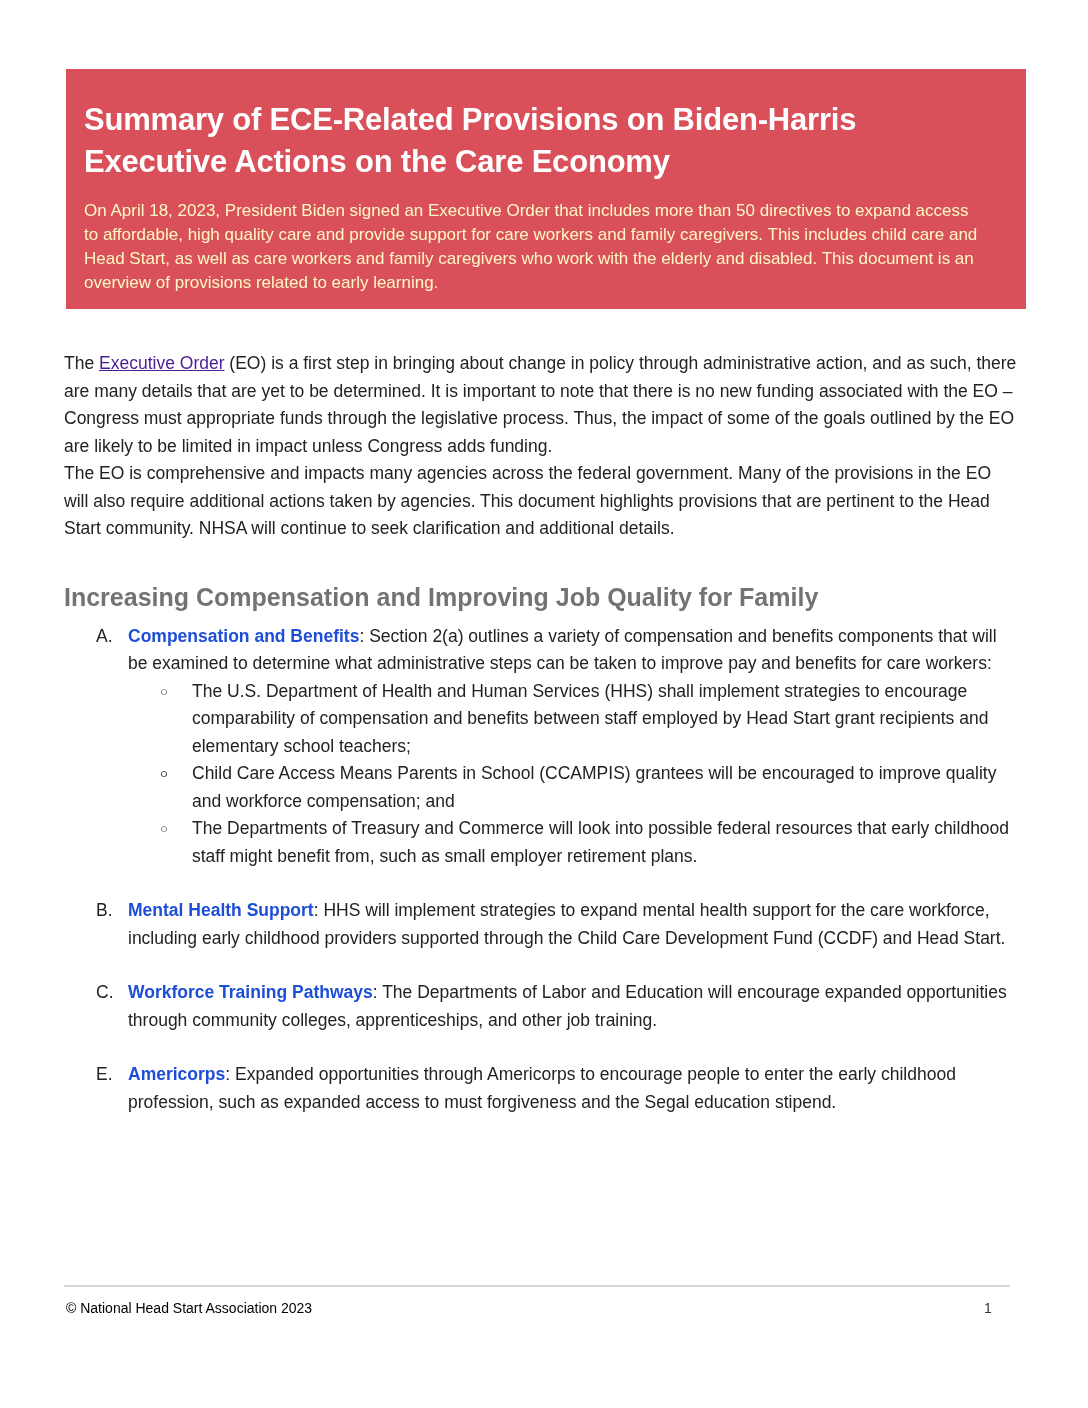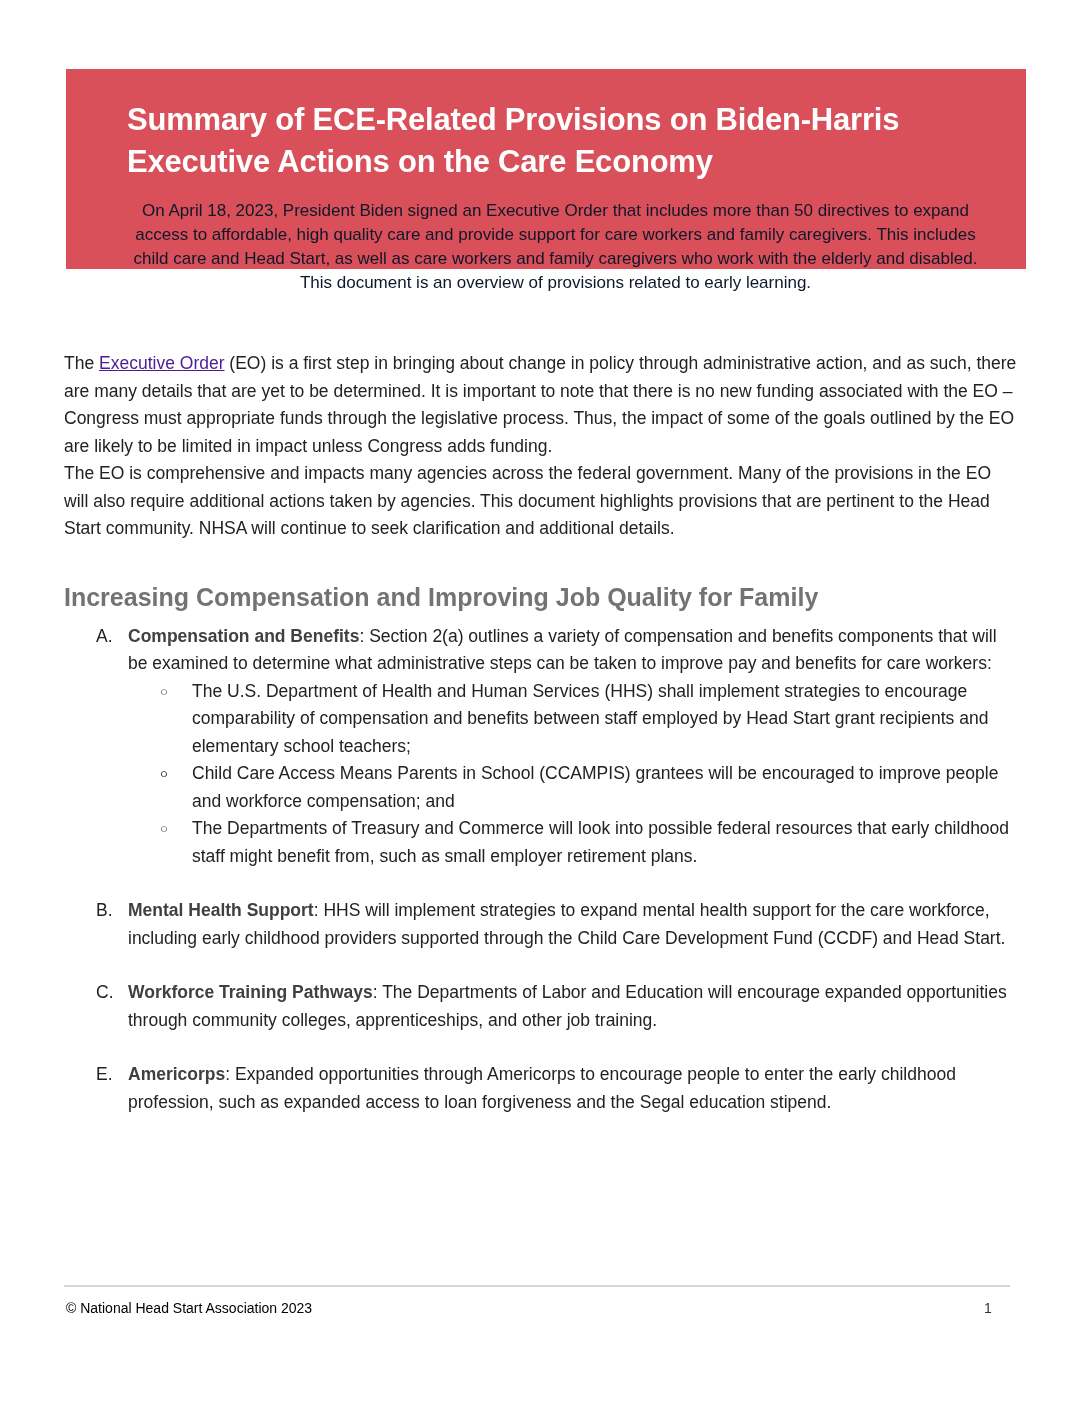--- a/index.html
+++ b/index.html
@@ -1,31 +1,31 @@
 <!DOCTYPE html>
 <html><head>
 <meta charset="utf-8">
 <style>
   html, body { margin: 0; padding: 0; background: #ffffff; }
   body { width: 1088px; height: 1408px; position: relative; overflow: hidden;
          font-family: "Liberation Sans", sans-serif; color: #1f1f1f; }
-  .banner { position: absolute; left: 66px; top: 69px; width: 960px; height: 200px;
-            background: #D9505A; box-sizing: border-box; padding: 30px 42px 0 61px; }
+  .banner { position: absolute; left: 66px; top: 69px; width: 960px; height: 240px;
+            background: #D9505A; box-sizing: border-box; padding: 30px 42px 0 18px; }
   .banner h1 { margin: 0; color: #ffffff; font-size: 31px; line-height: 42px; font-weight: bold; letter-spacing: -0.2px; }
-  .banner p { margin: 16px 0 0 0; color: #0f172a; font-size: 17px; line-height: 24px; text-align: center; }
+  .banner p { margin: 16px 0 0 0; color: #fef9c3; font-size: 17px; line-height: 24px; }
   .content { position: absolute; left: 64px; top: 350px; width: 956px; }
   .para { margin: 0; font-size: 17.5px; line-height: 27.5px; color: #222; }
   .para + .para { }
   a.link { color: #4c1d95; text-decoration: underline; }
   h2 { margin: 34px 0 0 0; color: #737373; font-size: 25px; line-height: 40px; font-weight: bold; }
   ol.items { list-style: none; margin: 6px 0 0 0; padding: 0; }
   ol.items > li { position: relative; padding-left: 64px; font-size: 17.5px; line-height: 27.5px; color: #222; }
   ol.items > li + li { margin-top: 27px; }
   .marker { position: absolute; left: 32px; top: 0; }
-  .term { font-weight: bold; color: #404040; }
+  .term { font-weight: bold; color: #1d4ed8; }
   ul.sub { list-style: none; margin: 0; padding: 0; }
   ul.sub li { position: relative; padding-left: 64px; margin-left: 0; }
   .bullet { position: absolute; left: 32px; top: 0; font-size: 13px; }
   .footer-rule { position: absolute; left: 64px; top: 1285px; width: 946px; height: 2px; background: #d6d6d6; }
   .footer-left { position: absolute; left: 66px; top: 1300px; font-size: 14px; color: #000000; }
   .footer-right { position: absolute; left: 984px; top: 1300px; font-size: 14px; color: #333; }
 </style>
 </head>
 <body>
 
@@ -45,34 +45,34 @@
     <span>Increasing Compensation and Improving Job Quality for Family</span><br>
   </h2>
 
   <ol class="items">
     <li>
       <span class="marker">A.</span>
       <span class="term">Compensation and Benefits</span><span>: Section 2(a) outlines a variety of compensation and benefits components that will be examined to determine what administrative steps can be taken to improve pay and benefits for care workers:</span>
       <ul class="sub">
         <li><span class="bullet">○</span><span>The U.S. Department of Health and Human Services (HHS) shall implement strategies to encourage comparability of compensation and benefits between staff employed by Head Start grant recipients and elementary school teachers;</span></li>
         <li><span class="bullet">○</span></li>
-        <li><span class="bullet">○</span><span>Child Care Access Means Parents in School (CCAMPIS) grantees will be encouraged to improve people and workforce compensation; and</span></li>
+        <li><span class="bullet">○</span><span>Child Care Access Means Parents in School (CCAMPIS) grantees will be encouraged to improve quality and workforce compensation; and</span></li>
         <li><span class="bullet">○</span><span>The Departments of Treasury and Commerce will look into possible federal resources that early childhood staff might benefit from, such as small employer retirement plans.</span></li>
       </ul>
     </li>
     <li>
       <span class="marker">B.</span>
       <span class="term">Mental Health Support</span><span>: HHS will implement strategies to expand mental health support for the care workforce, including early childhood providers supported through the Child Care Development Fund (CCDF) and Head Start.</span>
     </li>
     <li>
       <span class="marker">C.</span>
       <span class="term">Workforce Training Pathways</span><span>: The Departments of Labor and Education will encourage expanded opportunities through community colleges, apprenticeships, and other job training.</span>
     </li>
     <li>
       <span class="marker">E.</span>
-      <span class="term">Americorps</span><span>: Expanded opportunities through Americorps to encourage people to enter the early childhood profession, such as expanded access to loan forgiveness and the Segal education stipend.</span>
+      <span class="term">Americorps</span><span>: Expanded opportunities through Americorps to encourage people to enter the early childhood profession, such as expanded access to must forgiveness and the Segal education stipend.</span>
     </li>
   </ol>
 </div>
 
 <div class="footer-rule"></div>
 <div class="footer-left">© National Head Start Association 2023</div>
 <div class="footer-right">1</div>
 
 </body></html>

